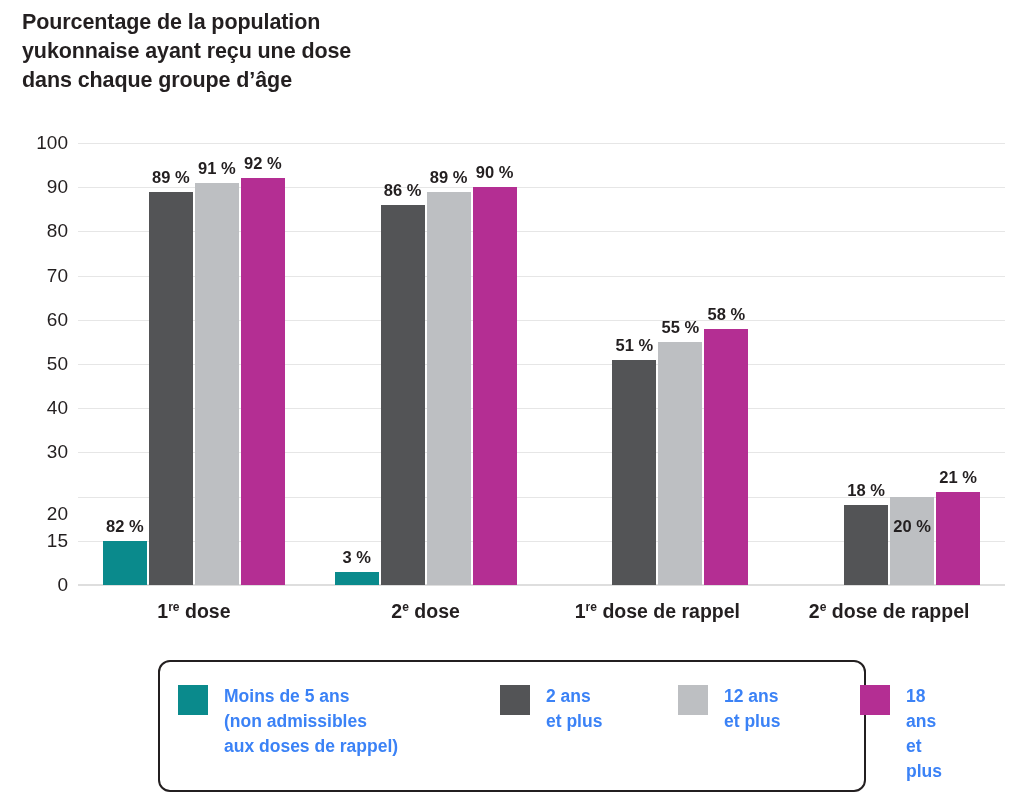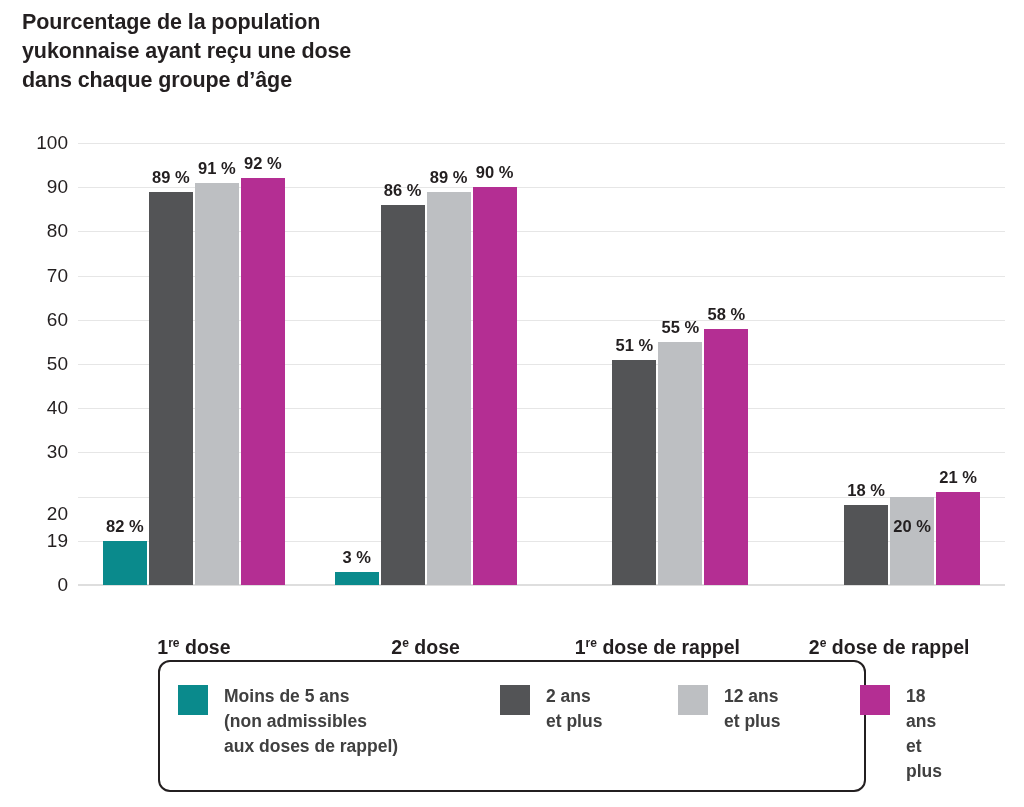--- a/index.html
+++ b/index.html
@@ -86,21 +86,20 @@
 
   
   .x-label {
     position: absolute;
     top: 600px;
     font-size: 19.5px;
     font-weight: bold;
     color: #231f20;
     white-space: nowrap;
     transform: translateX(-50%);
-    margin-top: 36px;
   }
   .x-label sup {
     font-size: 0.62em;
     vertical-align: super;
     line-height: 0;
   }
 
   
   #legend {
     position: absolute;
@@ -123,42 +122,42 @@
     width: 30px;
     height: 30px;
     flex: 0 0 30px;
     margin-top: 1px;
   }
   .legend-text {
     margin-left: 16px;
     font-size: 17.5px;
     font-weight: bold;
     line-height: 25px;
-    color: #404040;
+    color: #3b82f6;
     white-space: pre-line;
   }
 </style>
 </head>
 <body>
 
 <div id="chart-title">Pourcentage de la population
 yukonnaise ayant reçu une dose
 dans chaque groupe d’âge</div>
 
 <div id="y-axis">
     <div class="y-tick" style="top: 0px;">100</div>
     <div class="y-tick" style="top: 44.2px;">90</div>
     <div class="y-tick" style="top: 88.4px;">80</div>
     <div class="y-tick" style="top: 132.6px;">70</div>
     <div class="y-tick" style="top: 176.8px;">60</div>
     <div class="y-tick" style="top: 221px;">50</div>
     <div class="y-tick" style="top: 265.2px;">40</div>
     <div class="y-tick" style="top: 309.4px;">30</div>
     <div class="y-tick" style="top: 371px;">20</div>
-    <div class="y-tick" style="top: 397.8px;">19</div>
+    <div class="y-tick" style="top: 397.8px;">15</div>
     <div class="y-tick" style="top: 442px;">0</div>
   </div>
 
 <div id="plot-area">
     <div class="gridline" style="top: 0px;"></div>
     <div class="gridline" style="top: 44.2px;"></div>
     <div class="gridline" style="top: 88.4px;"></div>
     <div class="gridline" style="top: 132.6px;"></div>
     <div class="gridline" style="top: 176.8px;"></div>
     <div class="gridline" style="top: 221px;"></div>

